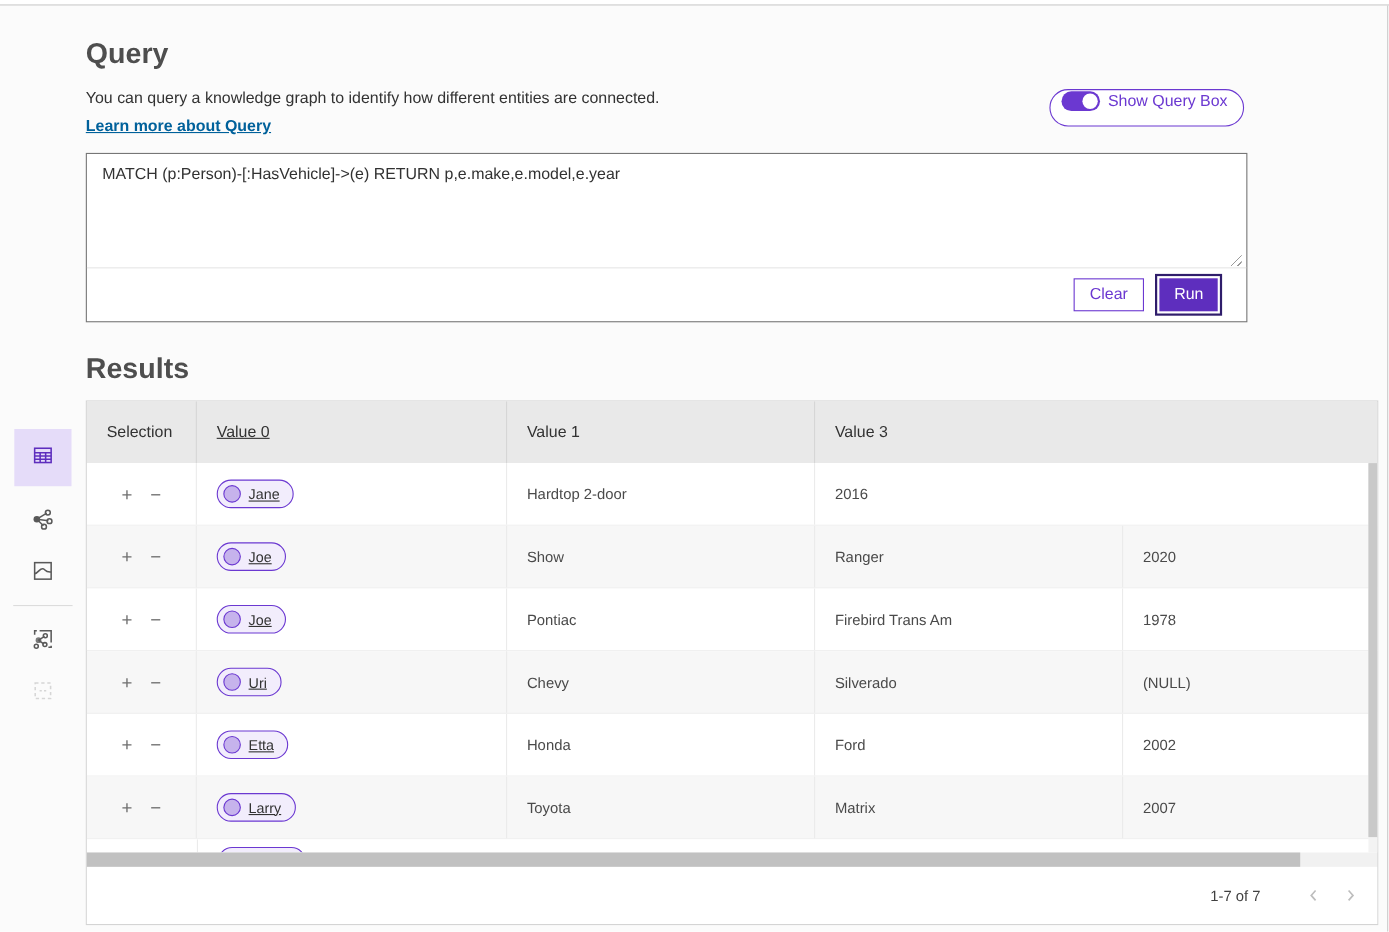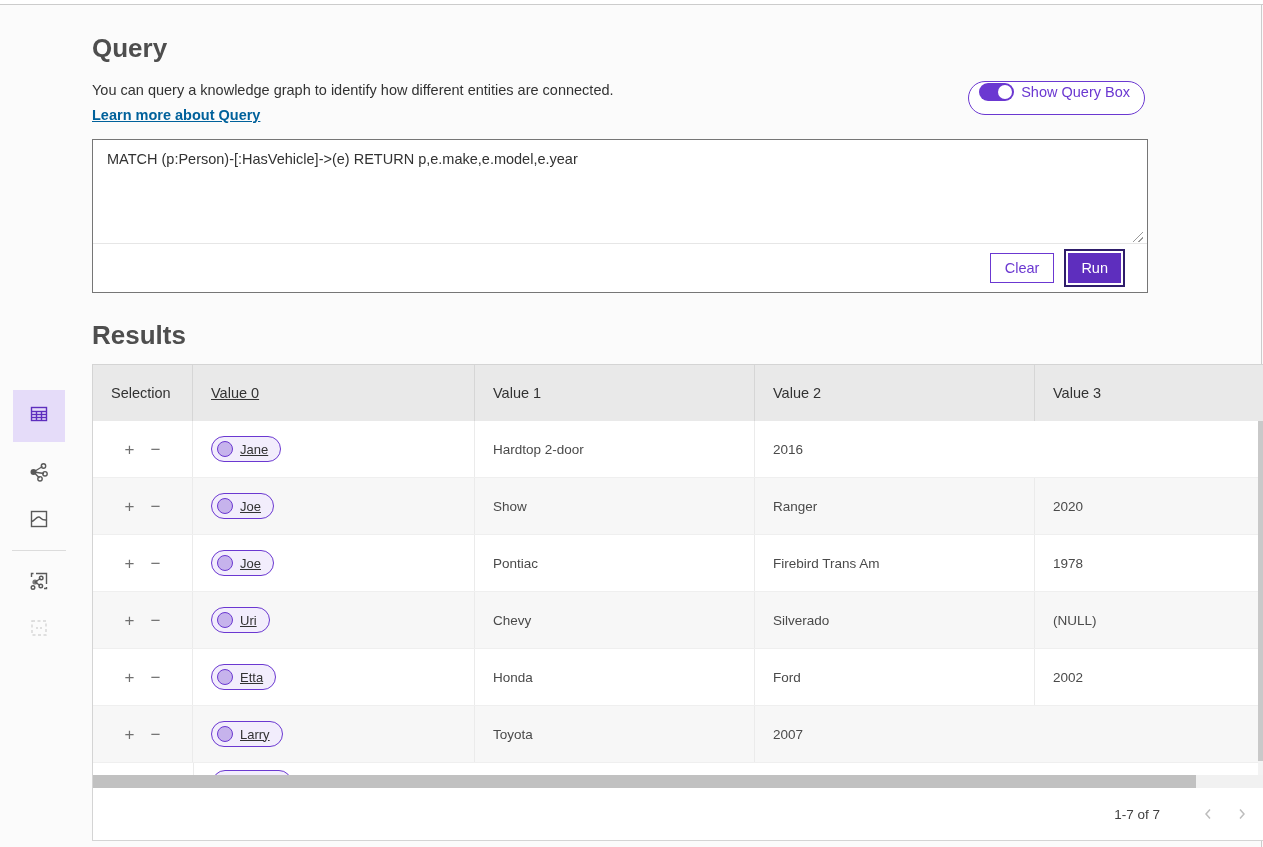--- a/index.html
+++ b/index.html
@@ -8,21 +8,21 @@
     position: relative;
     background: #fbfbfb;
     font-family: "Liberation Sans", sans-serif;
     color: #323232;
     overflow: hidden;
   }
   .top-area { position: absolute; top: 0; left: 0; width: 100%; height: 4px; background: #ffffff; }
   .top-line { position: absolute; top: 4px; left: 0; width: 100%; height: 1px; background: #cccccc; }
   .right-line { position: absolute; top: 5px; right: 1px; width: 1px; height: 842px; background: #cccccc; }
 
-  .content { position: absolute; left: 92px; top: 33px; width: 1056px; }
+  .content { position: absolute; left: 78px; top: 33px; width: 1056px; }
 
   .page-title { font-size: 26px; line-height: 30px; font-weight: bold; color: #4e4e4e; }
   .desc { margin-top: 19px; font-size: 14.5px; color: #323232; }
   .learn-link {
     display: inline-block; margin-top: 9px; font-size: 14.5px; font-weight: bold;
     color: var(--link-blue, #00619b); text-decoration: underline; cursor: pointer;
   }
 
   
   .toggle-pill {
@@ -213,21 +213,20 @@
     </div>
   </div>
 
   <h2 class="results-title">Results</h2>
 
   <div class="table-wrap">
     <div class="thead">
       <div class="hcell w-sel">Selection</div>
       <div class="hcell w0">Value 0</div>
       <div class="hcell w1">Value 1</div>
-      <div class="hcell w2">Value 2</div>
       <div class="hcell w3">Value 3</div>
     </div>
 
     <div class="tbody-wrap">
       <div id="rows-container">
   <div class="trow">
     <div class="cell sel">
       <span class="rowbtn">+</span>
       <span class="rowbtn">−</span>
     </div>
@@ -310,20 +309,21 @@
       <span class="rowbtn">+</span>
       <span class="rowbtn">−</span>
     </div>
     <div class="cell c0">
       <span class="pill">
         <span class="pill-dot"></span>
         <span class="pill-label">Larry</span>
       </span>
     </div>
     <div class="cell c1 val">Toyota</div>
+    <div class="cell c2 val">Matrix</div>
     <div class="cell c3 val">2007</div>
   </div>
 </div>
       <div class="partial-row">
         <div class="pcell">
           <span class="pill"></span>
         </div>
       </div>
       <div class="v-scrollbar">
         <div class="v-thumb"></div>

